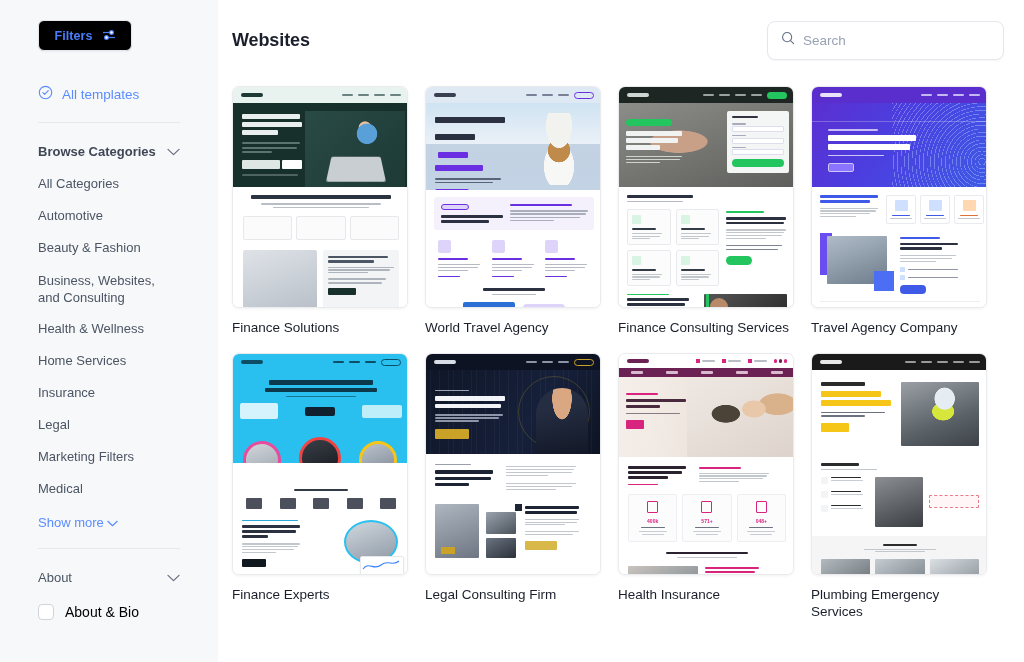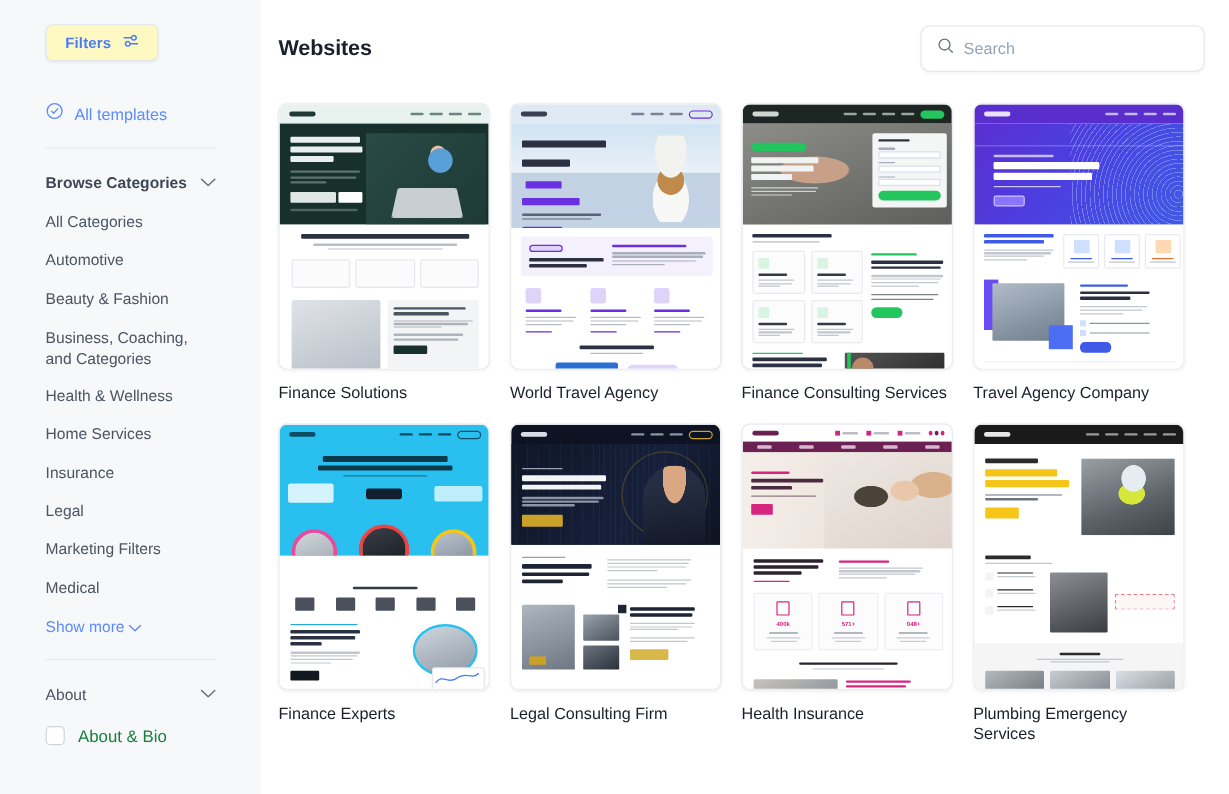--- a/index.html
+++ b/index.html
@@ -14,21 +14,21 @@
   .sidebar {
     width: 218px; height: 662px; flex: 0 0 218px;
     background: #f7f8fa;
     padding: 20px 0 0 0;
     position: relative;
     overflow: hidden;
   }
   .filters-btn {
     margin: 0 0 0 38px;
     width: 94px; height: 31px;
-    background: #fef9c3;
+    background: #000000;
     border: 1px solid #e4e7ec;
     border-radius: 6px;
     box-shadow: 0 1px 2px rgba(16,24,40,.05);
     display: flex; align-items: center; justify-content: center;
     gap: 9px;
     cursor: pointer;
   }
   .filters-btn .lbl { color: #4a7dfc; font-size: 12.5px; font-weight: 600; letter-spacing: .1px; }
   .sliders-icon { display:block; }
 
@@ -67,21 +67,21 @@
   }
   .types-head .lbl { color: #4b5563; font-size: 13px; font-weight: 400; }
   .type-row {
     margin: 18px 0 0 38px; display: flex; align-items: center; gap: 11px;
     cursor: pointer;
   }
   .checkbox {
     width: 16px; height: 16px; border: 1.5px solid #cfd4dc;
     border-radius: 4px; background: #fff; flex: 0 0 16px;
   }
-  .type-row .lbl { color: #15803d; font-size: 14px; }
+  .type-row .lbl { color: #000000; font-size: 14px; }
   .chev { display:block; }
 
   
   .main {
     flex: 1; height: 662px; background: #ffffff;
     padding: 18px 20px 0 14px; overflow: hidden; position: relative;
   }
   .topbar {
     display: flex; align-items: center; justify-content: space-between;
     padding: 0 0 0 0; height: 44px;
@@ -187,21 +187,21 @@
         <svg width="13" height="8" viewBox="0 0 13 8" fill="none">
             <path d="M1 1.4 L6.5 6.6 L12 1.4" stroke="#6b7280" stroke-width="1.3" stroke-linecap="round" stroke-linejoin="round"></path>
           </svg>
       </span>
     </div>
 
     <ul class="cat-list">
       <li>All Categories</li>
       <li>Automotive</li>
       <li>Beauty &amp; Fashion</li>
-      <li class="two-line">Business, Coaching, and Categories</li>
+      <li class="two-line">Business, Websites, and Consulting</li>
       <li>Health &amp; Wellness</li>
       <li>Home Services</li>
       <li>Insurance</li>
       <li>Legal</li>
       <li>Marketing Filters</li>
       <li>Medical</li>
     </ul>
 
     <div class="show-more">
       <span>Show more</span>

